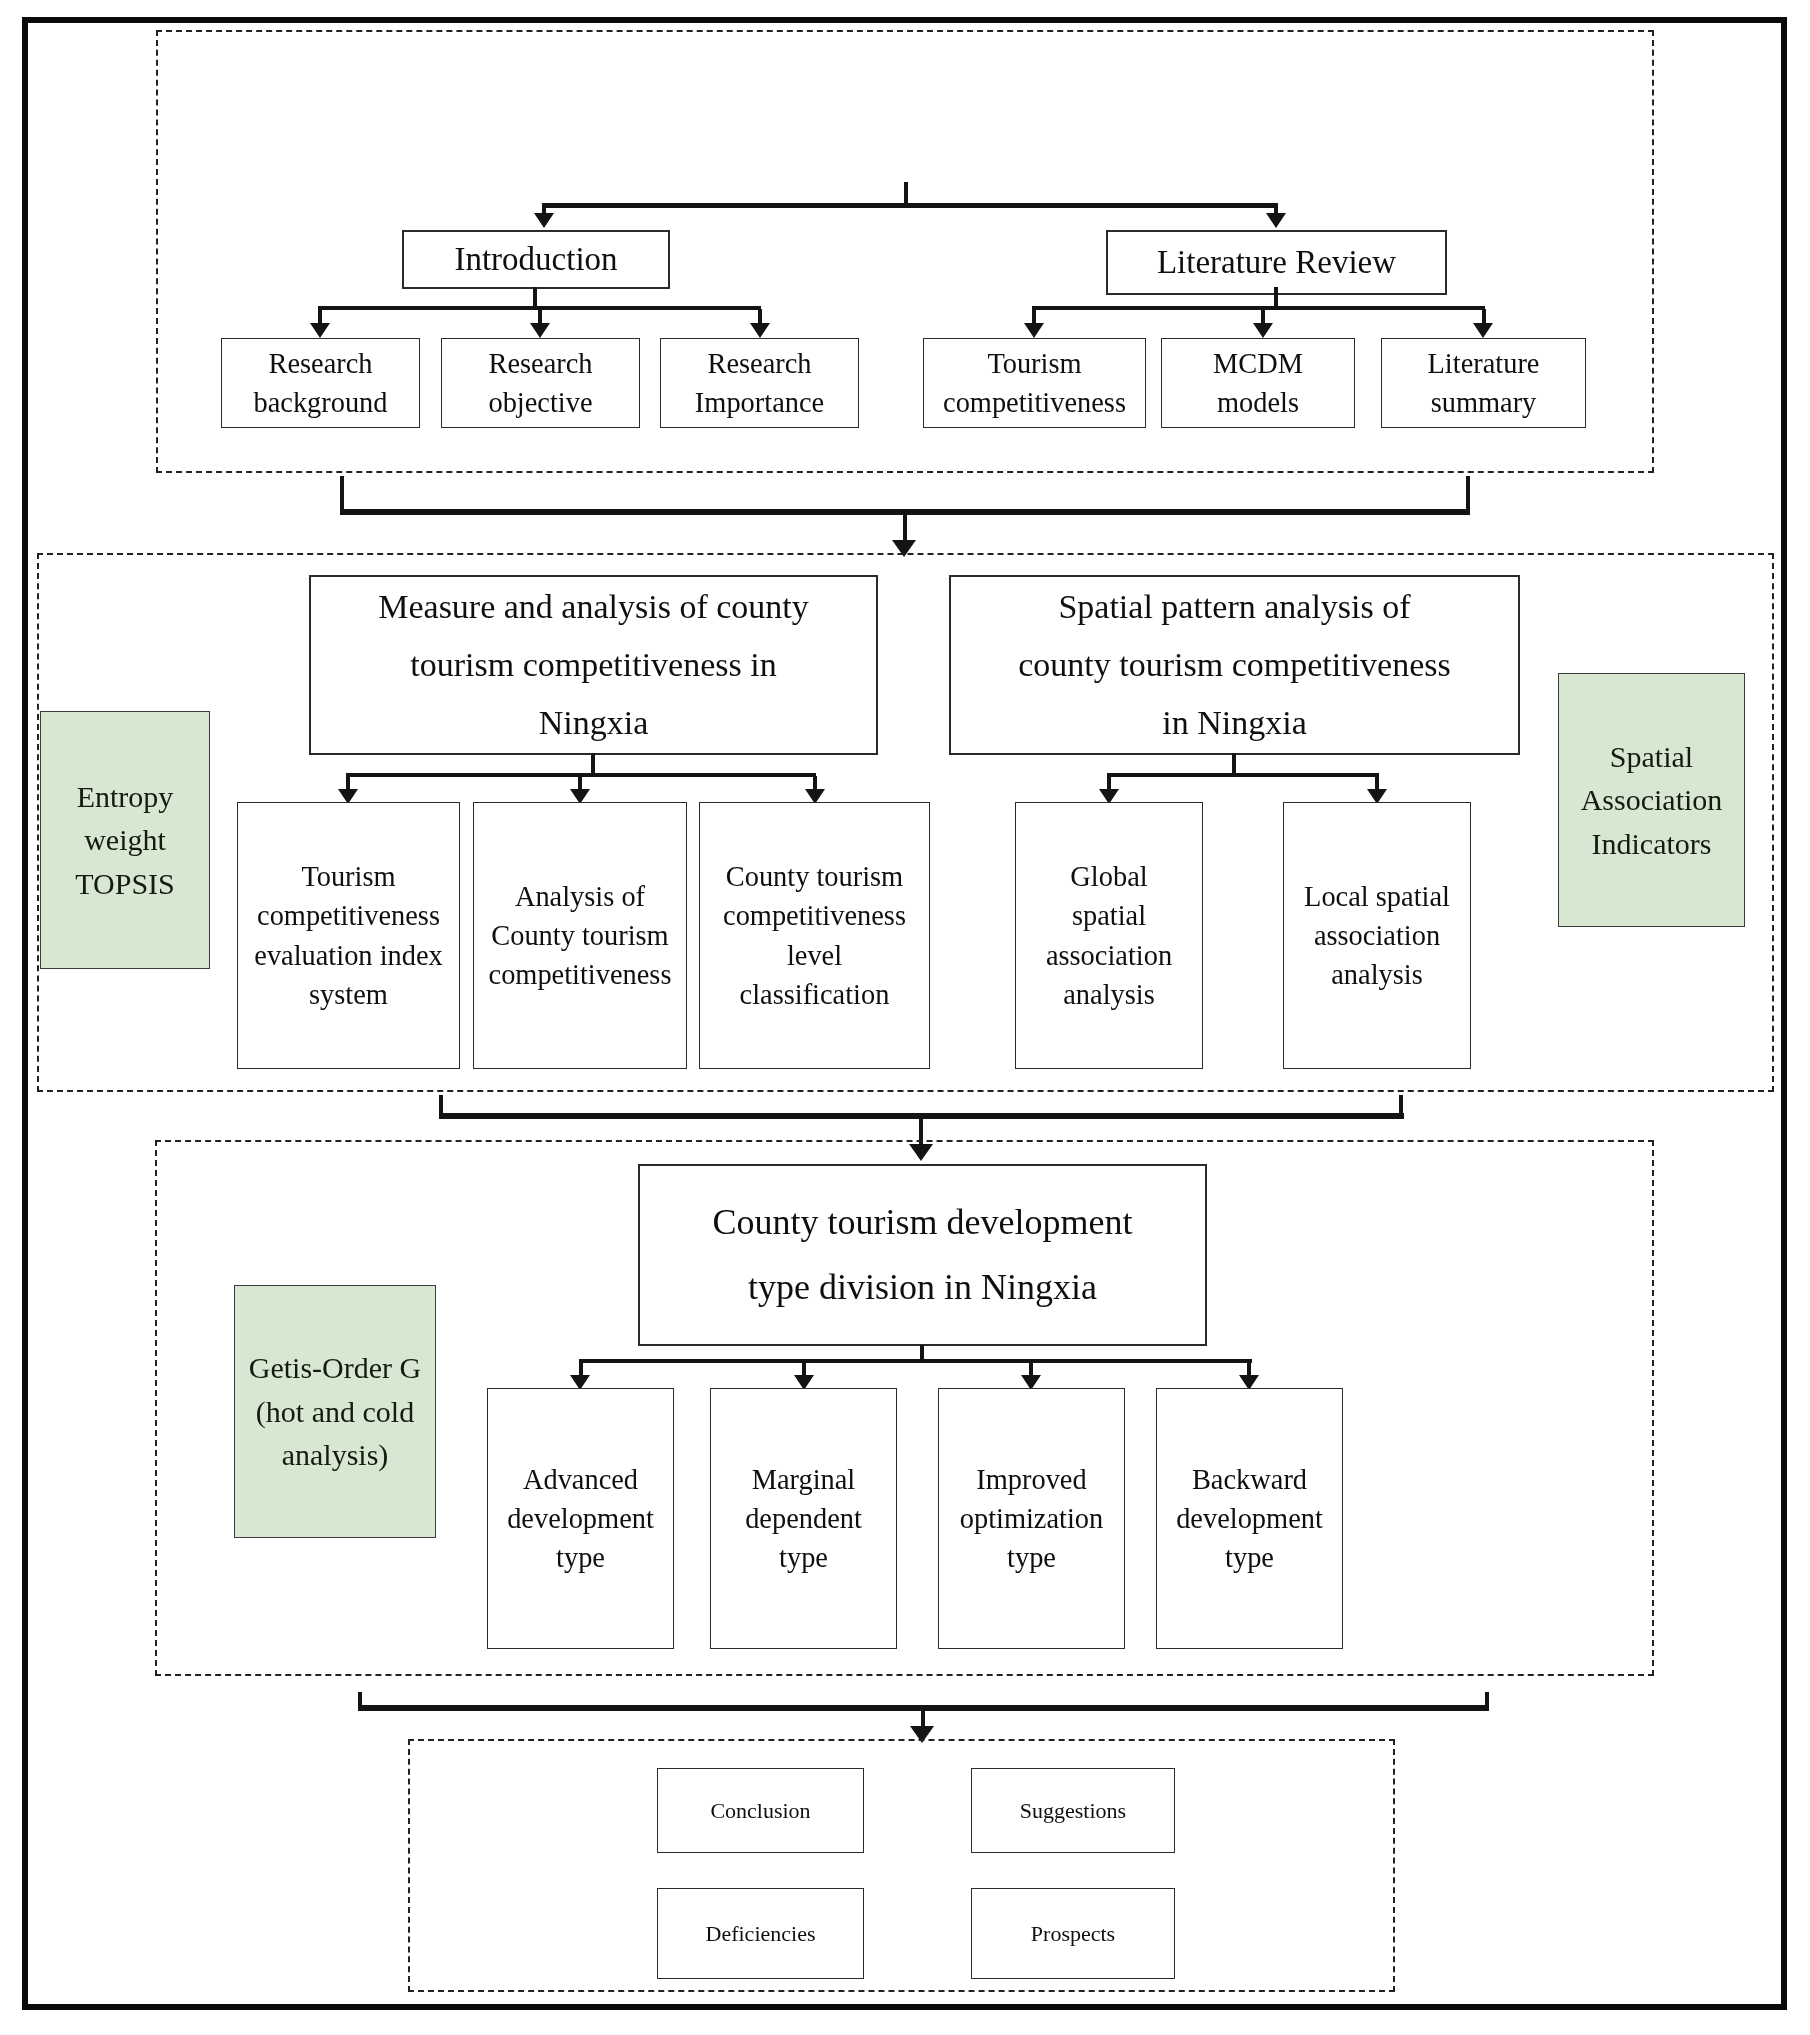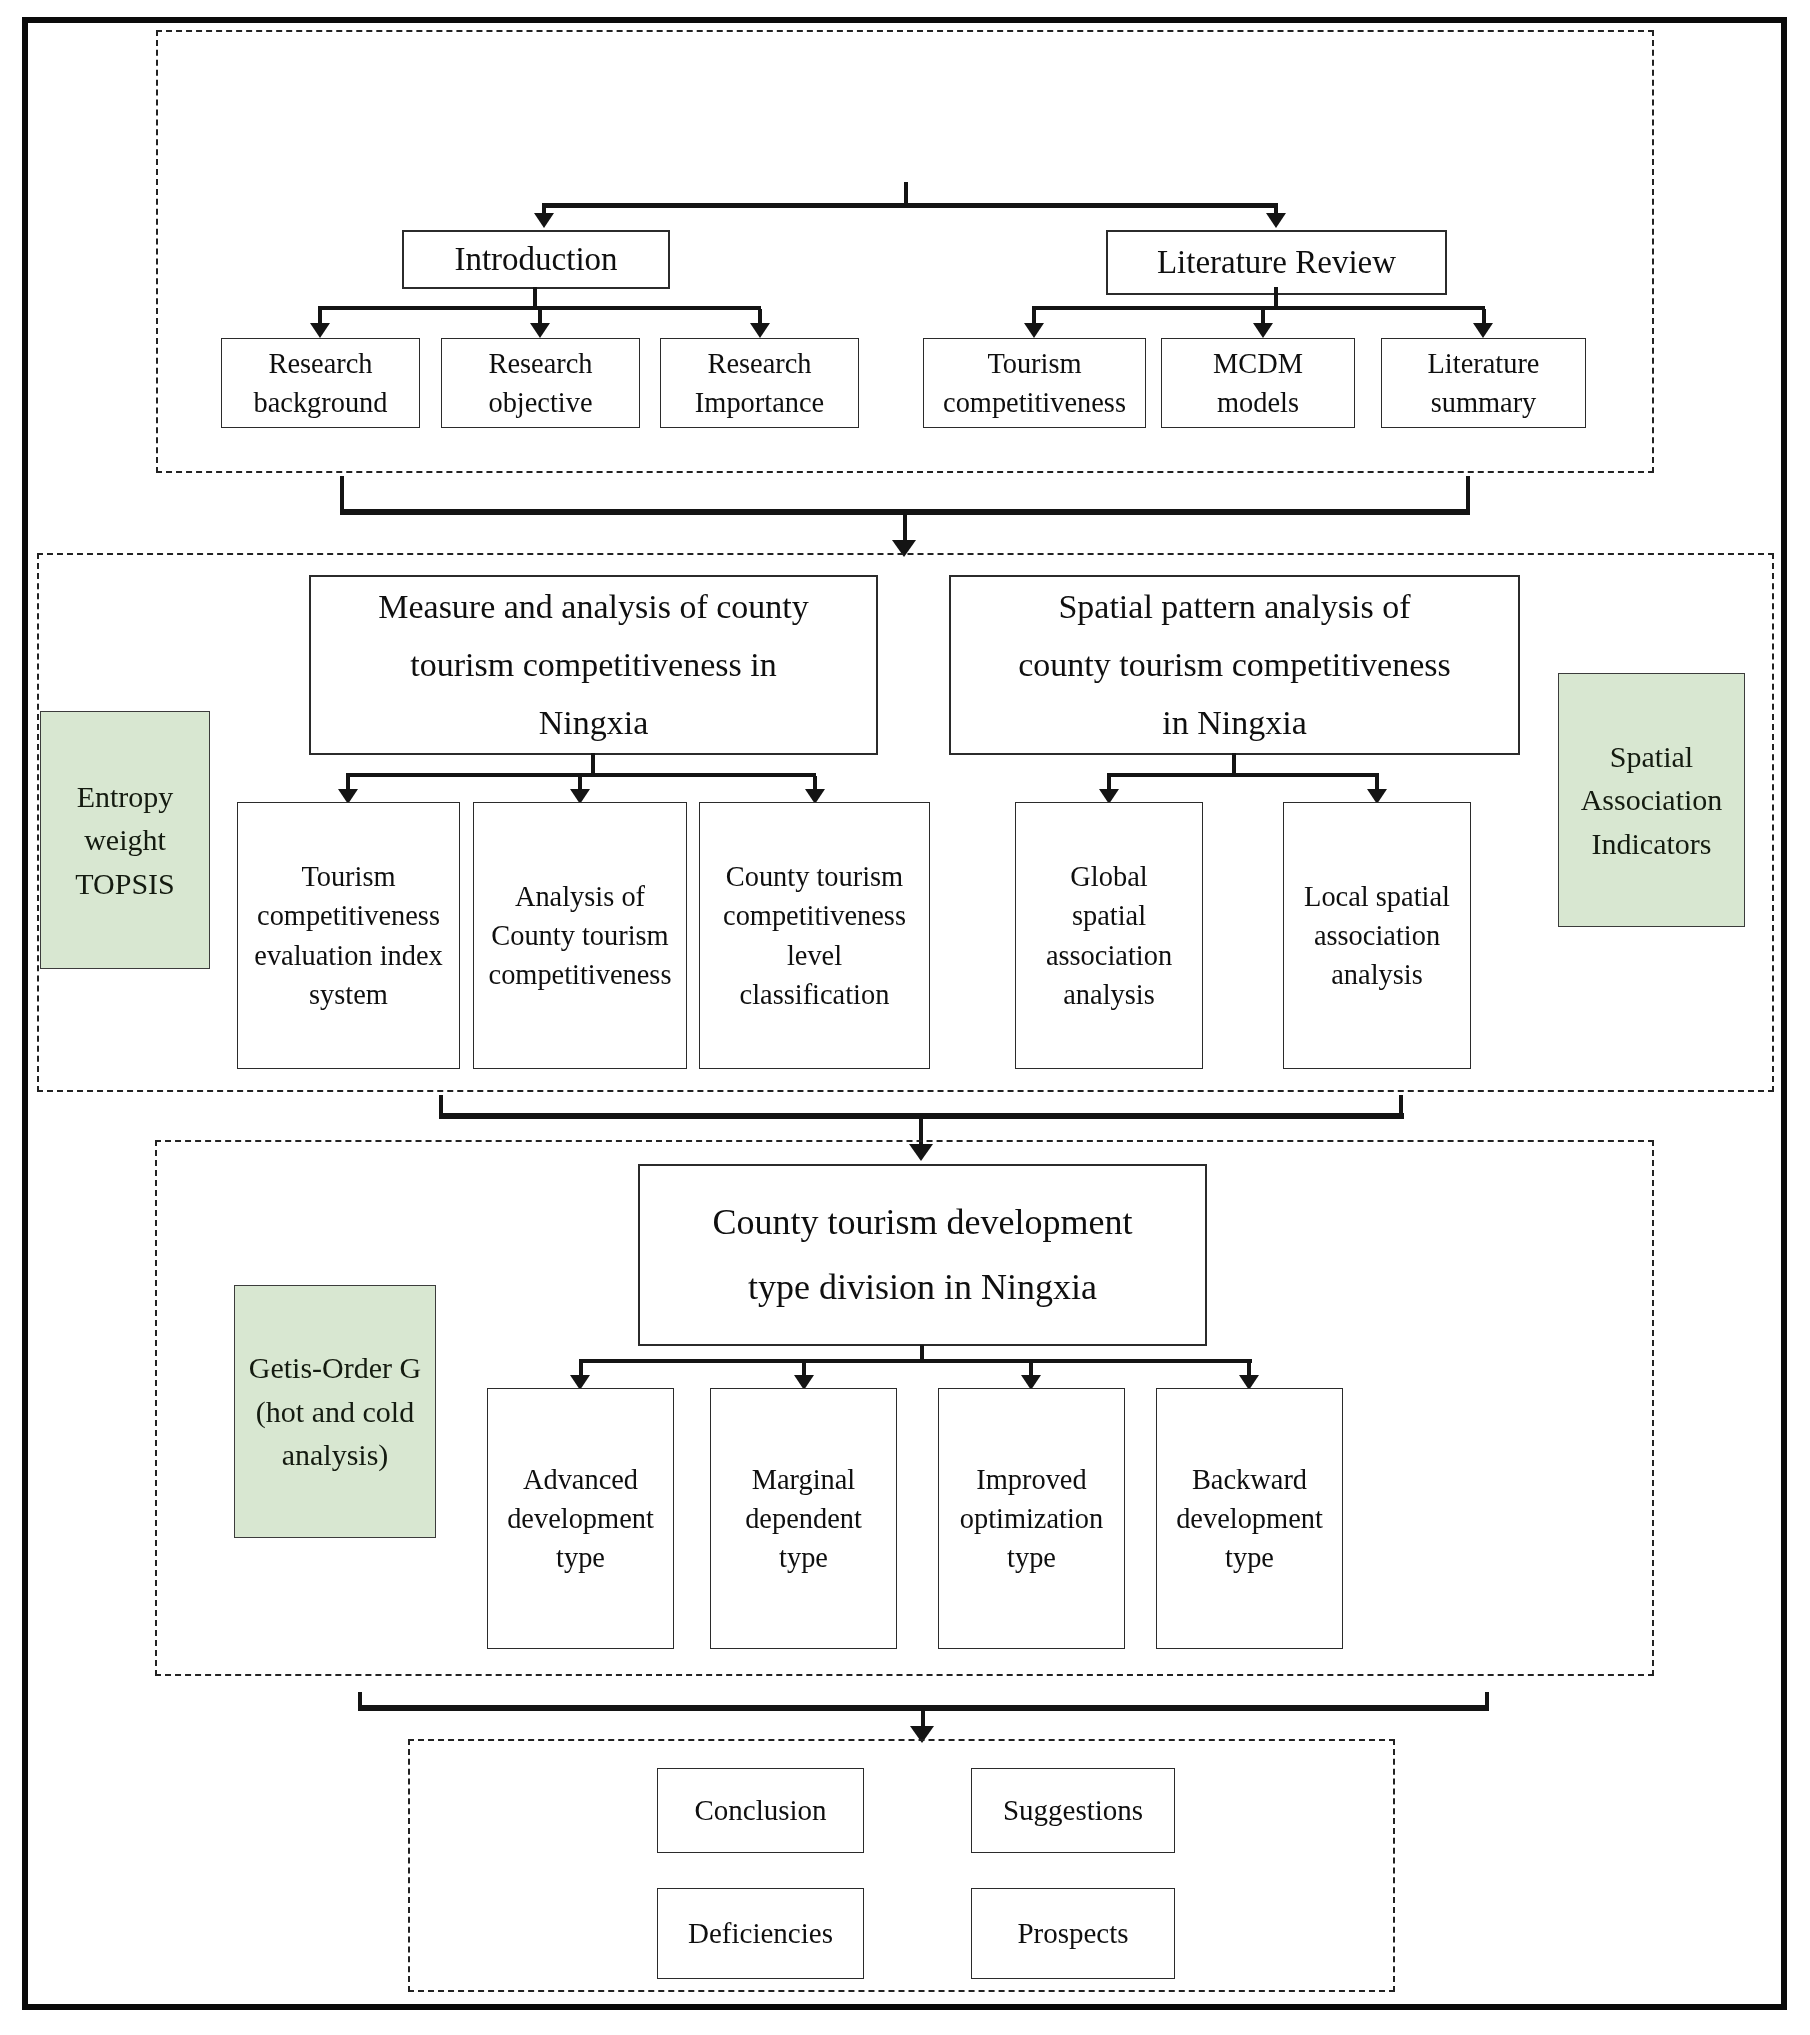--- a/index.html
+++ b/index.html
@@ -11,21 +11,21 @@
   .box{position:absolute;background:#fff;border:1.9px solid #2b2b2b;display:flex;
        align-items:center;justify-content:center;text-align:center;white-space:pre-line;}
   .main{border-width:2.5px;}
   .green{background:#d8e7d1;border:1.9px solid #3c3c3c;color:#141b10;}
   .hline,.vline{position:absolute;background:#141414;}
   .ah{position:absolute;width:0;height:0;border-left:10px solid transparent;
       border-right:10px solid transparent;border-top:15px solid #141414;}
   .ah-lg{position:absolute;width:0;height:0;border-left:12.4px solid transparent;
       border-right:12.4px solid transparent;border-top:17.3px solid #141414;}
   .f62{font-size:38px;} .f57{font-size:36px;line-height:1.8;} .f55{font-size:34px;line-height:1.7;}
-  .f54{font-size:33px;} .f48{font-size:30px;line-height:1.45;} .f47{font-size:29px;}
+  .f54{font-size:33px;} .f48{font-size:30px;line-height:1.45;} .f47{font-size:22px;}
   .f46{font-size:28.4px;line-height:1.38;}
 </style>
 </head>
 <body>
 
 <div id="canvas">
   <div class="frame"></div>
 
   <div class="dashed" style="left:156px;top:30px;width:1498px;height:443px;"></div>
 

